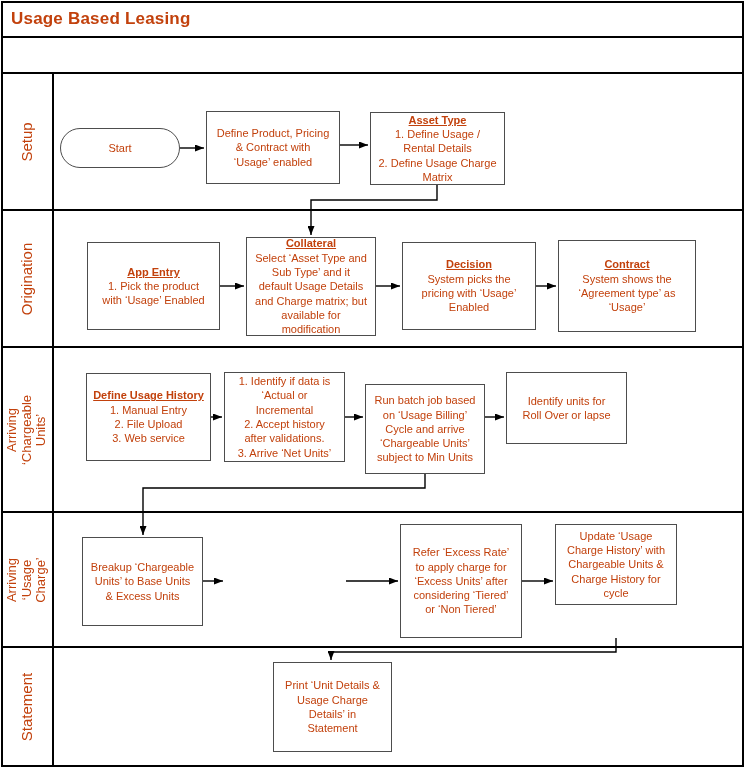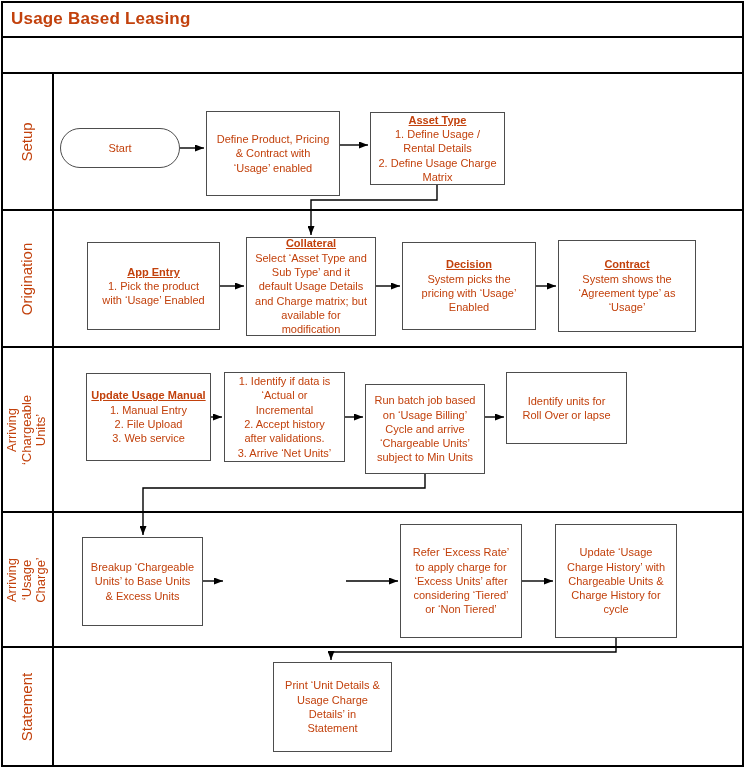--- a/index.html
+++ b/index.html
@@ -99,21 +99,21 @@
       <path d="M203,581 L223,581" marker-end="url(#arrow)"></path>
       <path d="M346,581 L398,581" marker-end="url(#arrow)"></path>
       <path d="M522,581 L553,581" marker-end="url(#arrow)"></path>
       <path d="M616,638 L616,652 L331,652 L331,660" marker-end="url(#arrow)"></path>
     </g>
   </svg>
 
   <div class="node stadium" style="left:60px;top:128px;width:120px;height:40px">
     <div class="node-lines">Start</div>
   </div>
-  <div class="node" style="left:206px;top:111px;width:134px;height:85px">
+  <div class="node" style="left:206px;top:111px;width:134px;height:73px">
     <div class="node-lines">Define Product, Pricing
 &amp; Contract with
 ‘Usage’ enabled</div>
   </div>
   <div class="node" style="left:370px;top:112px;width:135px;height:73px">
     <div class="node-title">Asset Type</div>
     <div class="node-lines">1. Define Usage /
 Rental Details
 2. Define Usage Charge
 Matrix</div>
@@ -140,21 +140,21 @@
 Enabled</div>
   </div>
   <div class="node" style="left:558px;top:240px;width:138px;height:92px">
     <div class="node-title">Contract</div>
     <div class="node-lines">System shows the
 ‘Agreement type’ as
 ‘Usage’</div>
   </div>
 
   <div class="node" style="left:86px;top:373px;width:125px;height:88px">
-    <div class="node-title">Update Usage Manual</div>
+    <div class="node-title">Define Usage History</div>
     <div class="node-lines">1. Manual Entry
 2. File Upload
 3. Web service</div>
   </div>
   <div class="node" style="left:224px;top:372px;width:121px;height:90px">
     <div class="node-lines">1. Identify if data is
 ‘Actual or
 Incremental
 2. Accept history
 after validations.
@@ -177,21 +177,21 @@
 Units’ to Base Units
 &amp; Excess Units</div>
   </div>
   <div class="node" style="left:400px;top:524px;width:122px;height:114px">
     <div class="node-lines">Refer ‘Excess Rate’
 to apply charge for
 ‘Excess Units’ after
 considering ‘Tiered’
 or ‘Non Tiered’</div>
   </div>
-  <div class="node" style="left:555px;top:524px;width:122px;height:114px">
+  <div class="node" style="left:555px;top:524px;width:122px;height:81px">
     <div class="node-lines">Update ‘Usage
 Charge History’ with
 Chargeable Units &amp;
 Charge History for
 cycle</div>
   </div>
 
   <div class="node" style="left:273px;top:662px;width:119px;height:90px">
     <div class="node-lines">Print ‘Unit Details &amp;
 Usage Charge

